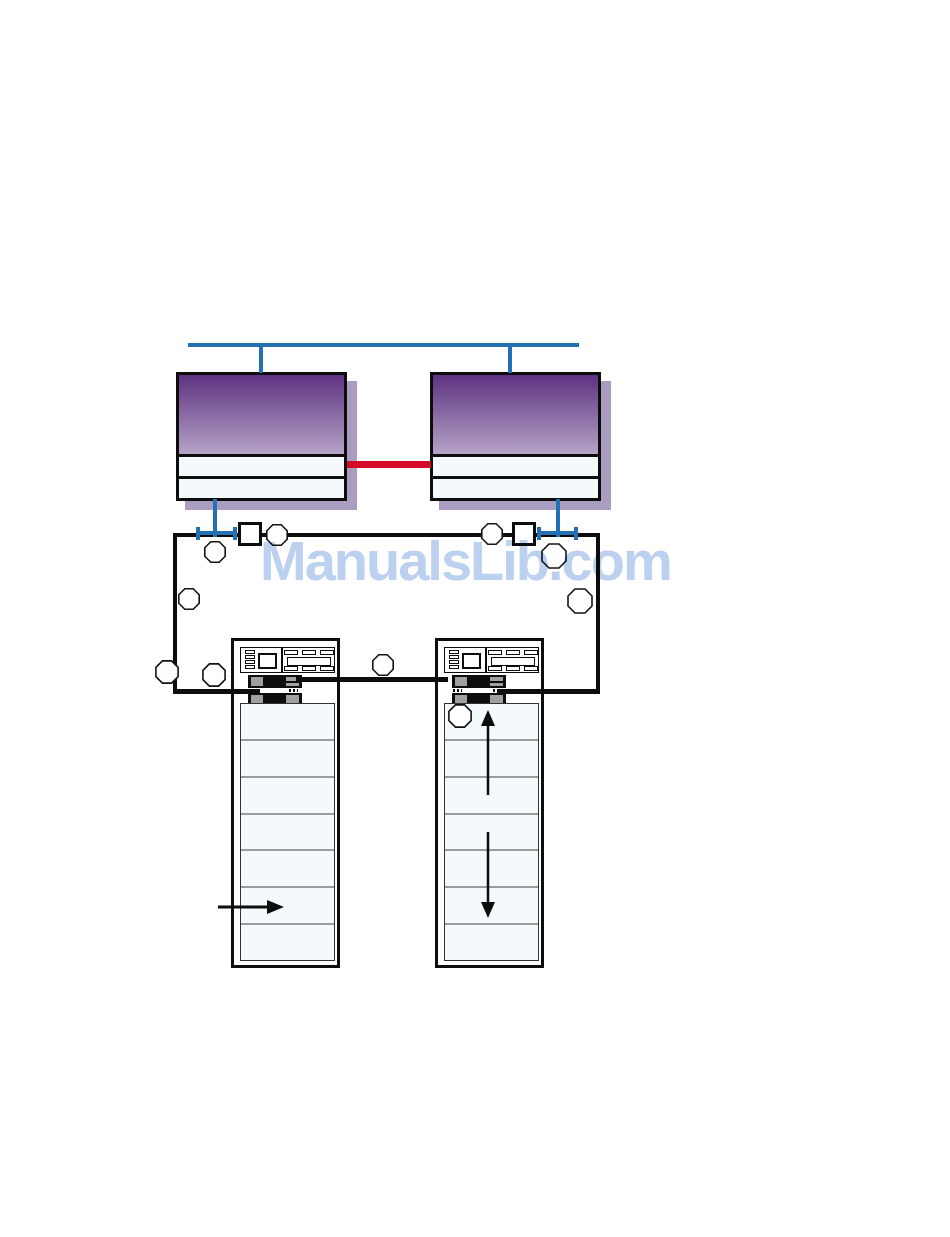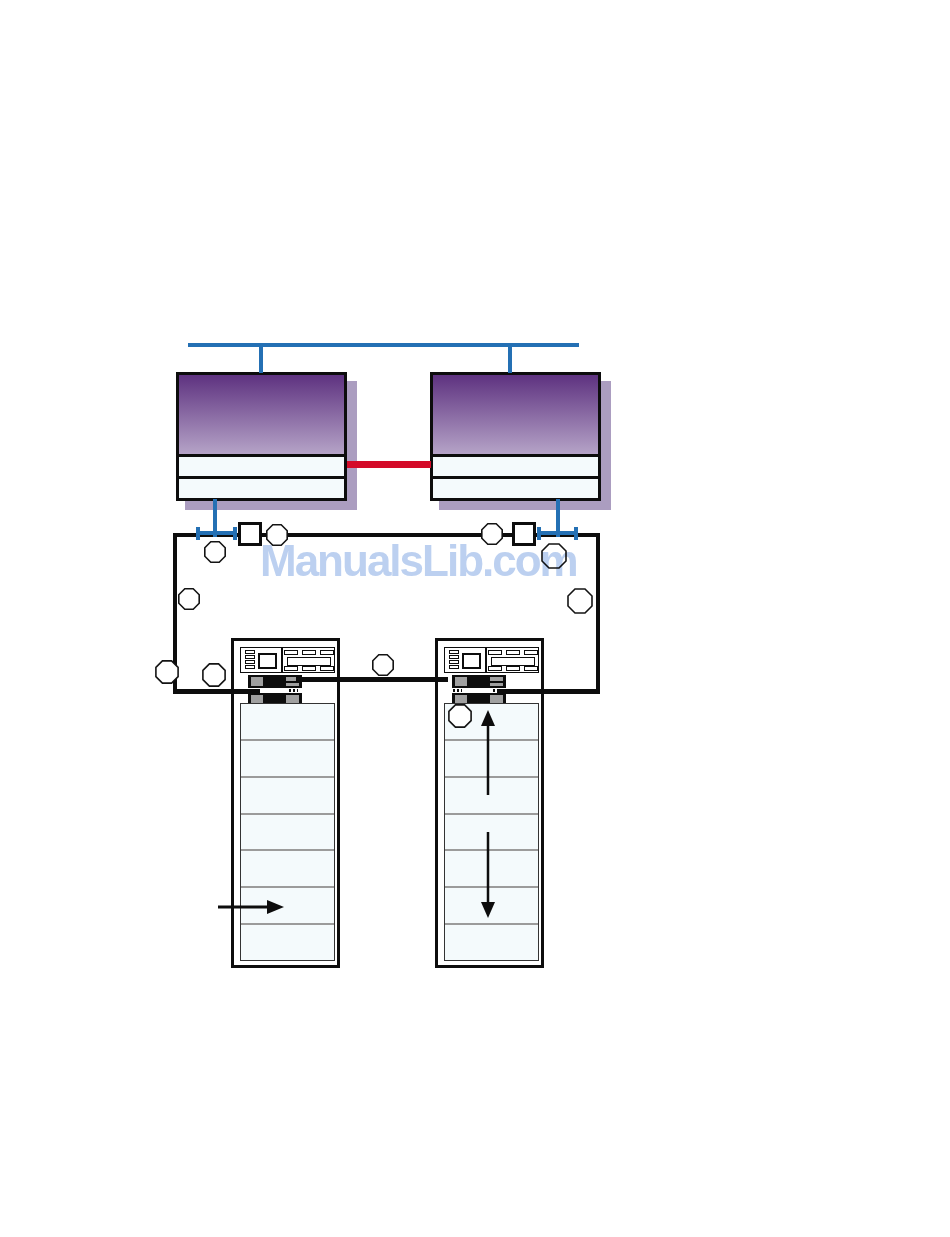--- a/index.html
+++ b/index.html
@@ -62,21 +62,21 @@
   .shelves{
     position:absolute;left:6px;top:62px;width:95px;height:258px;box-sizing:border-box;
     border:1px solid #333;background:var(--panel-fill);display:flex;flex-direction:column;
   }
   .shelf{flex:1;}
   .shelf + .shelf{border-top:2px solid var(--row-separator);}
   
   .overlay{position:absolute;left:0;top:0;z-index:40;pointer-events:none;}
   .watermark{
     position:absolute;left:260px;top:531px;height:60px;line-height:60px;z-index:60;
-    font-size:44px;font-weight:700;letter-spacing:-2px;color:var(--watermark-blue);
+    font-size:56px;font-weight:700;letter-spacing:-2px;color:var(--watermark-blue);
     mix-blend-mode:multiply;white-space:nowrap;
   }
 </style>
 </head>
 <body>
 
 <div class="canvas">
 
   <div class="bus-h" style="left:188px;top:343px;width:391px;"></div>
   <div class="bus-v" style="left:259px;top:343px;height:30px;"></div>

